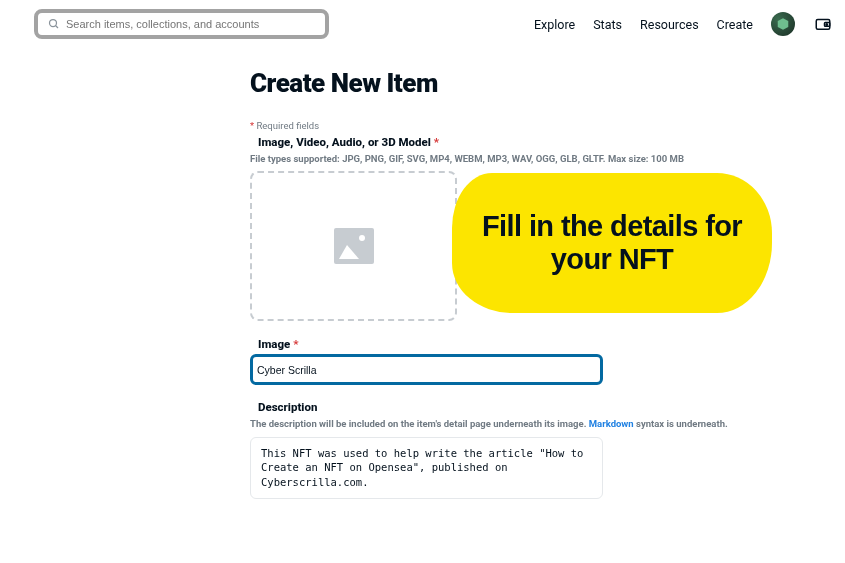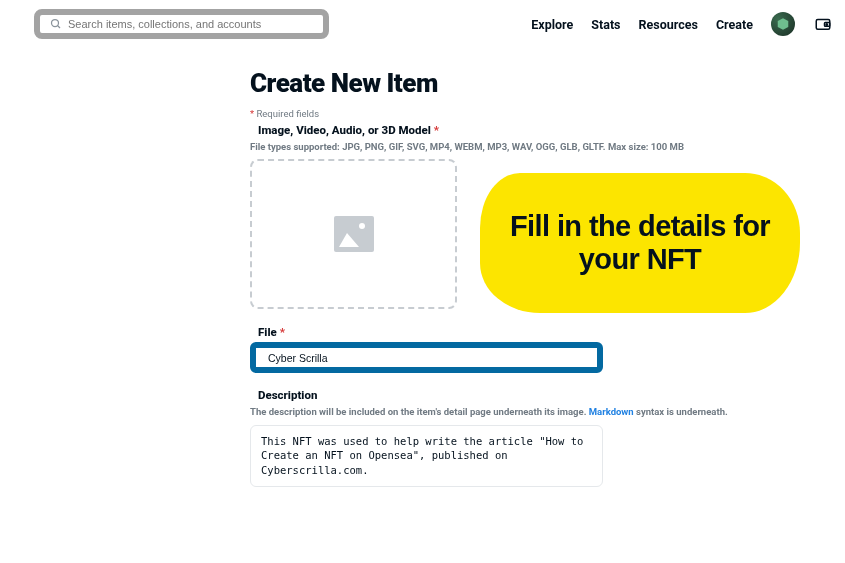--- a/index.html
+++ b/index.html
@@ -35,21 +35,21 @@
     }
     .logo-text {
       font-weight: 800;
       font-size: 15px;
       letter-spacing: -0.2px;
     }
     .search-bar {
       flex: none;
       width: 295px;
       height: 30px;
-      border: 6px solid #a3a3a3;
+      border: 4px solid #a3a3a3;
       border-radius: 8px;
       display: flex;
       align-items: center;
       padding: 0 10px;
       margin-left: 22px;
     }
     .search-icon {
       color: #8a939b;
       margin-right: 6px;
     }
@@ -60,21 +60,21 @@
       color: #8a939b;
       width: 100%;
       background: transparent;
     }
     .nav {
       display: flex;
       align-items: center;
       gap: 18px;
       margin-left: auto;
       font-size: 12.5px;
-      font-weight: 700;
+      font-weight: 400;
     }
     .nav-item { cursor: pointer; }
     .avatar {
       width: 24px;
       height: 24px;
       border-radius: 50%;
       background: radial-gradient(circle at 30% 30%, #3a6b4f, #1a2e24);
       display: flex;
       align-items: center;
       justify-content: center;
@@ -88,21 +88,21 @@
     }
     .main {
       width: 510px;
       margin-left: 250px;
       padding-top: 20px;
     }
     .page-title {
       font-size: 26px;
       font-weight: 900;
       letter-spacing: -0.5px;
-      margin-bottom: 10px;
+      margin-bottom: 22px;
     }
     .required-note {
       font-size: 9.5px;
       color: #707a83;
       margin-bottom: 4px;
     }
     .req-star { color: #d63939; }
     .field-label {
       font-size: 11.5px;
       font-weight: 800;
@@ -149,43 +149,43 @@
       position: absolute;
       top: 7px;
       right: 9px;
       width: 6px; height: 6px;
       border-radius: 50%;
       background: #fff;
     }
     .text-input {
       width: 353px;
       height: 31px;
-      border: 6px solid #0369a1;
+      border: 3px solid #0369a1;
       border-radius: 6px;
-      padding: 0 12px;
+      padding: 0 4px;
       font-size: 10.5px;
       outline: none;
       color: #04111d;
       margin-bottom: 15px;
     }
     .textarea-input {
       width: 353px;
       border: 1px solid #e5e8eb;
       border-radius: 6px;
       padding: 8px 10px;
       font-size: 10.5px;
       outline: none;
       color: #04111d;
       line-height: 1.4;
       resize: none;
     }
     .field-block { margin-bottom: 0; }
     .annotation {
       position: absolute;
-      left: 480px;
+      left: 452px;
       top: 173px;
       width: 320px;
       height: 140px;
       background: #fce500;
       border-radius: 40px 55px 55px 60px / 55px 60px 70px 50px;
       display: flex;
       align-items: center;
       justify-content: center;
       text-align: center;
       padding: 10px 26px;
@@ -246,21 +246,21 @@
       <span>Image, Video, Audio, or 3D Model </span><span class="req-star">*</span>
     </div>
     <div class="field-help">File types supported: JPG, PNG, GIF, SVG, MP4, WEBM, MP3, WAV, OGG, GLB, GLTF. Max size: 100 MB</div>
     <div class="dropzone">
       <div class="img-placeholder"></div>
     </div>
   </div>
 
   <div class="field-block">
     <div class="field-label">
-      <span>File </span><span class="req-star">*</span>
+      <span>Image </span><span class="req-star">*</span>
     </div>
     <input class="text-input" value="Cyber Scrilla" style="">
   </div>
 
 
   <div class="field-block">
     <div class="field-label">Description</div>
     <div class="field-help">
       <span>The description will be included on the item's detail page underneath its image. </span><a href="#">Markdown</a><span> syntax is underneath.</span>
     </div>

